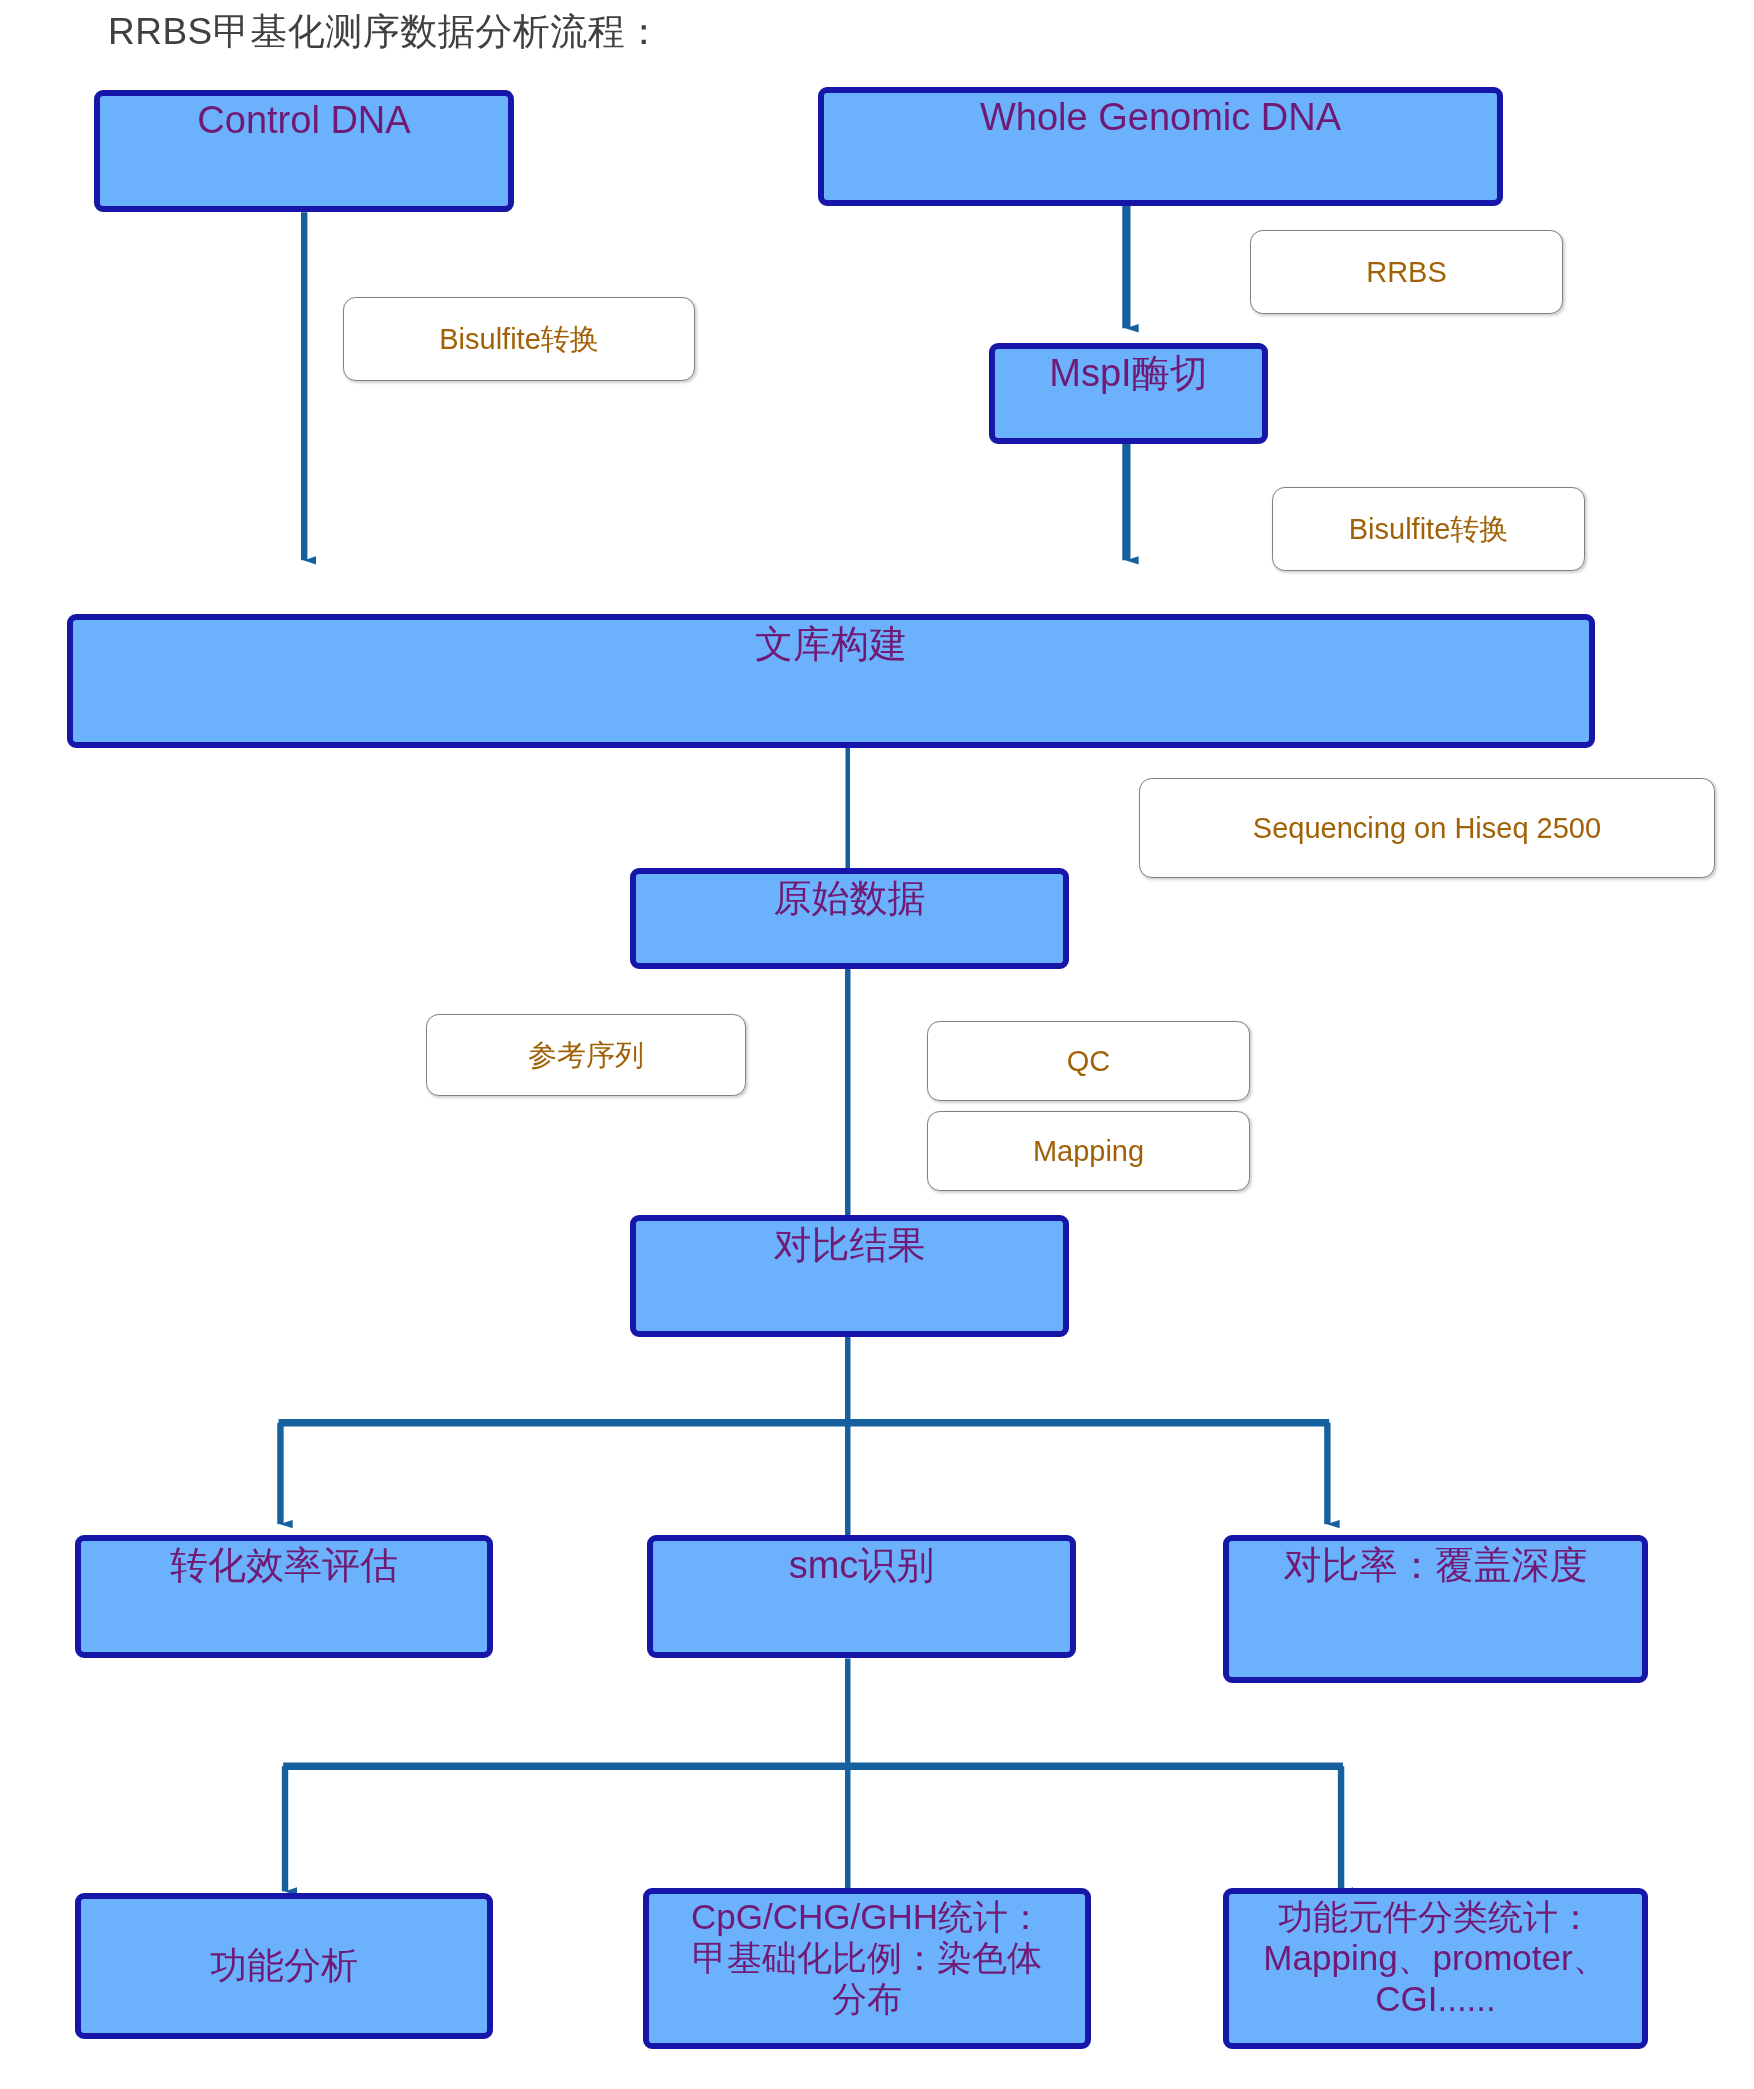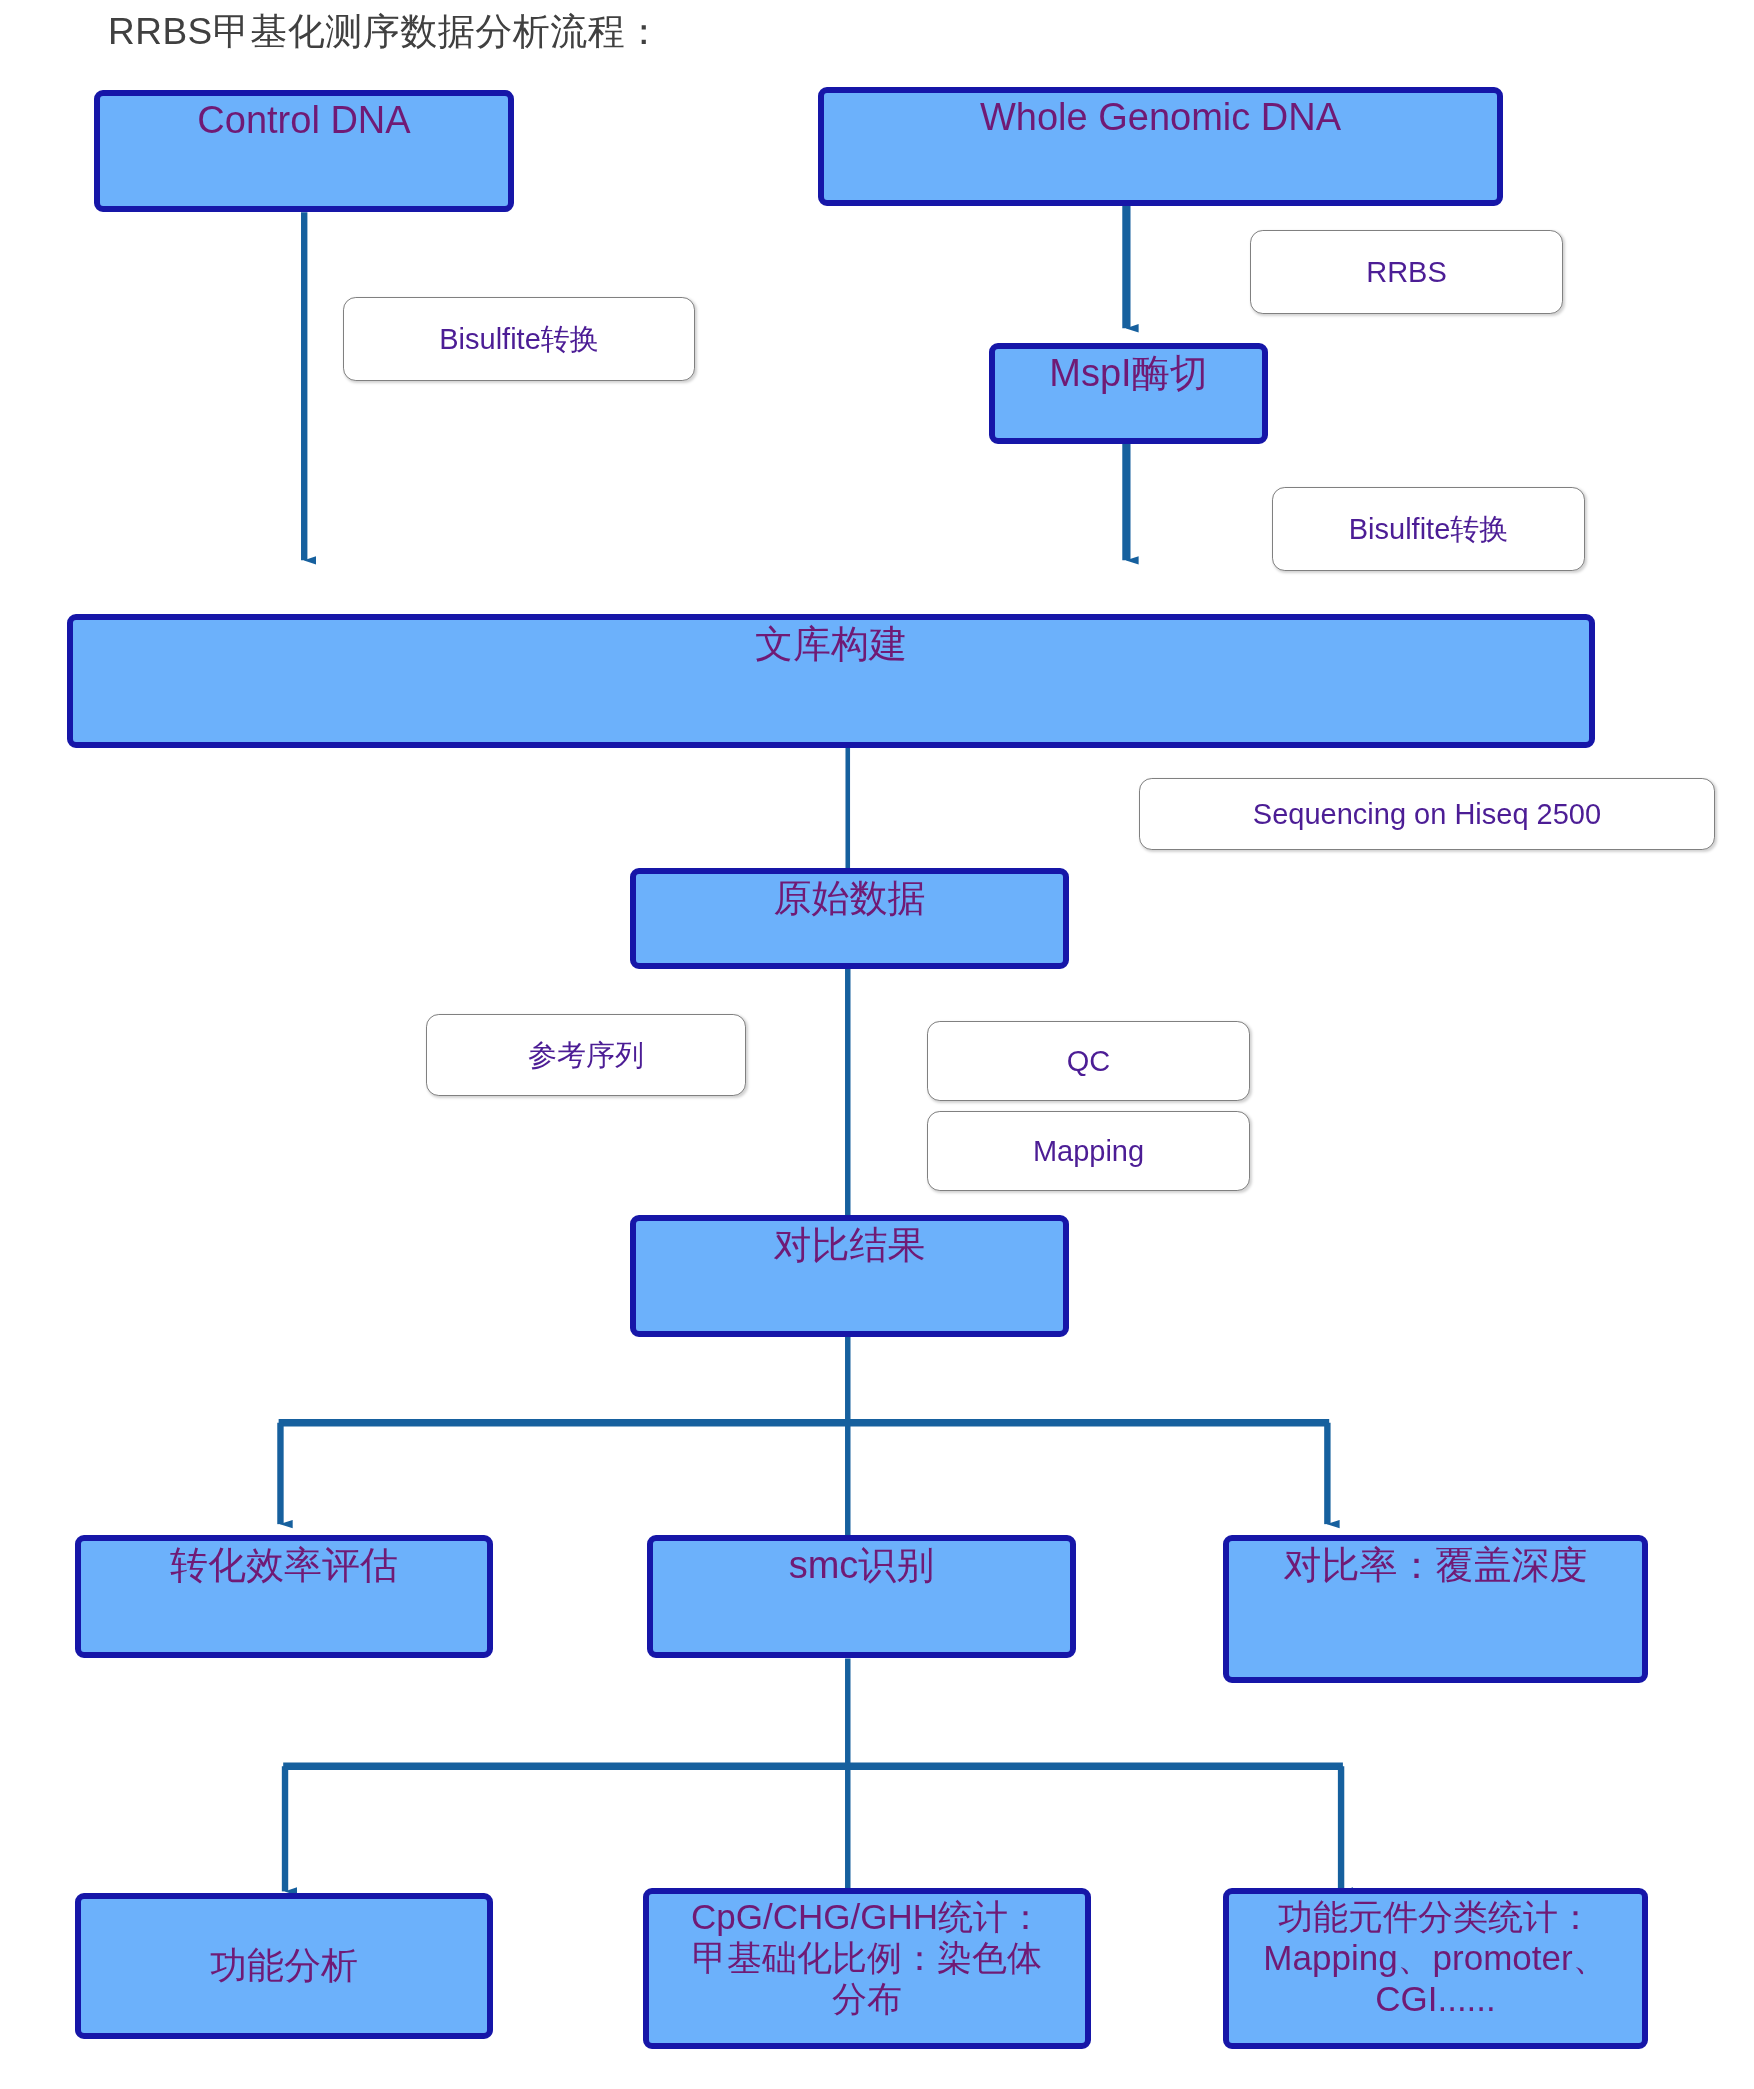--- a/index.html
+++ b/index.html
@@ -50,21 +50,21 @@
     font-size: 38px;
     padding: 1.8px 9.1px;
   }
   
   .abox {
     position: absolute;
     box-sizing: border-box;
     background: #ffffff;
     border: 1.8px solid #808080;
     border-radius: 12.8px;
-    color: #4c1d95;
+    color: #a16207;
     display: flex;
     align-items: center;
     justify-content: center;
     text-align: center;
     font-size: 29px;
     line-height: 1.2;
     box-shadow: 1.8px 1.8px 2.7px rgba(0,0,0,0.18);
   }
 </style>
 </head>
@@ -166,21 +166,21 @@
   </div>
 
   <div class="abox" style="left:1250px; top:230px; width:313px; height:84px;">
     <span>RRBS</span>
   </div>
 
   <div class="abox" style="left:1272px; top:487px; width:313px; height:84px;">
     <span>Bisulfite转换</span>
   </div>
 
-  <div class="abox" style="left:1139px; top:778px; width:576px; height:72px;">
+  <div class="abox" style="left:1139px; top:778px; width:576px; height:100px;">
     <span>Sequencing on Hiseq 2500</span>
   </div>
 
   <div class="abox" style="left:426px; top:1014px; width:320px; height:82px;">
     <span>参考序列</span>
   </div>
 
   <div class="abox" style="left:927px; top:1111px; width:323px; height:80px;">
     <span>Mapping</span>
   </div>

